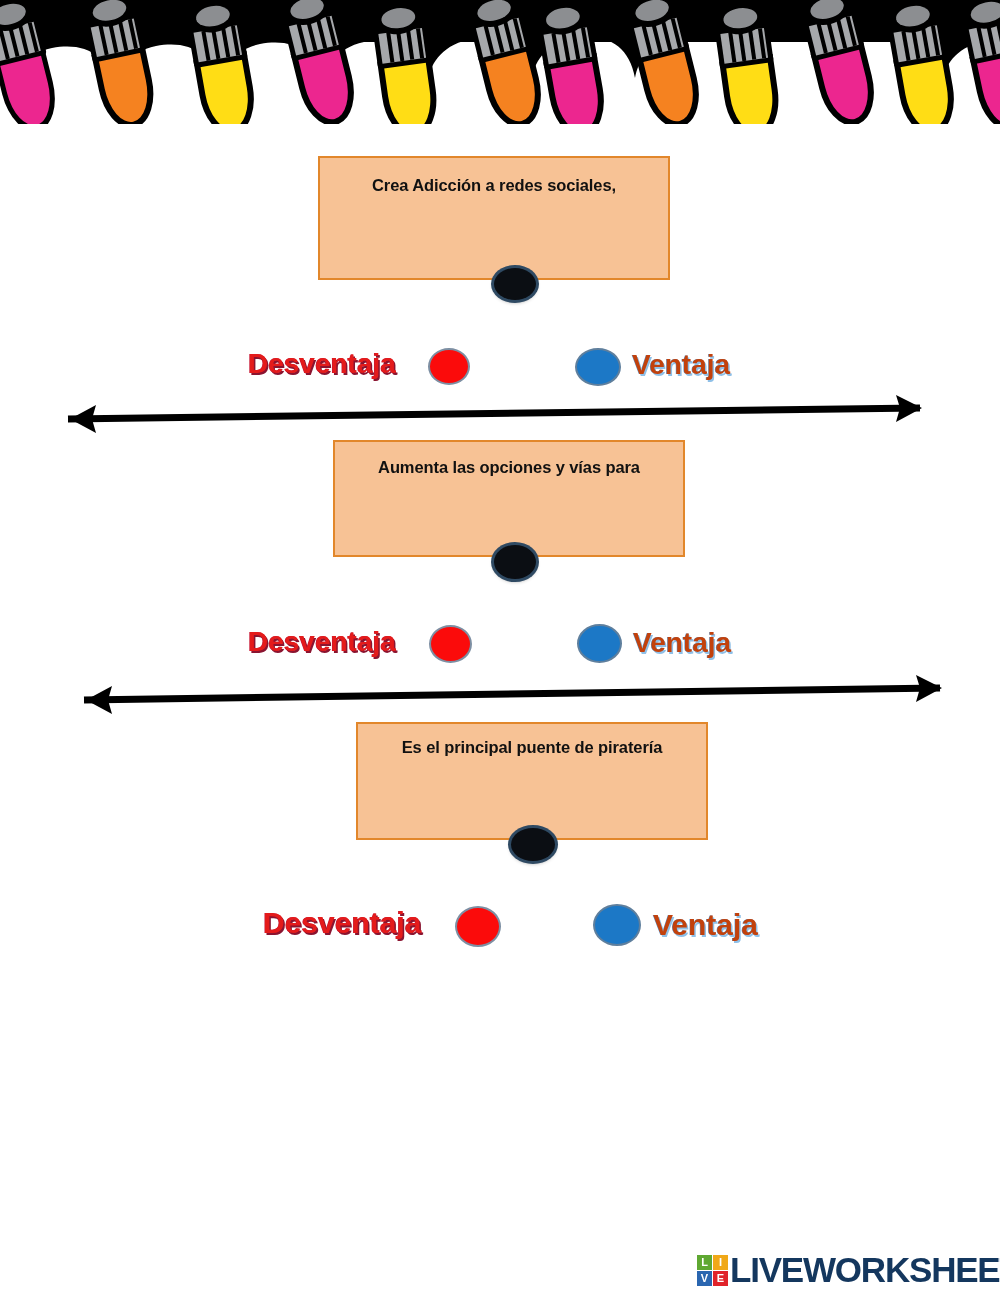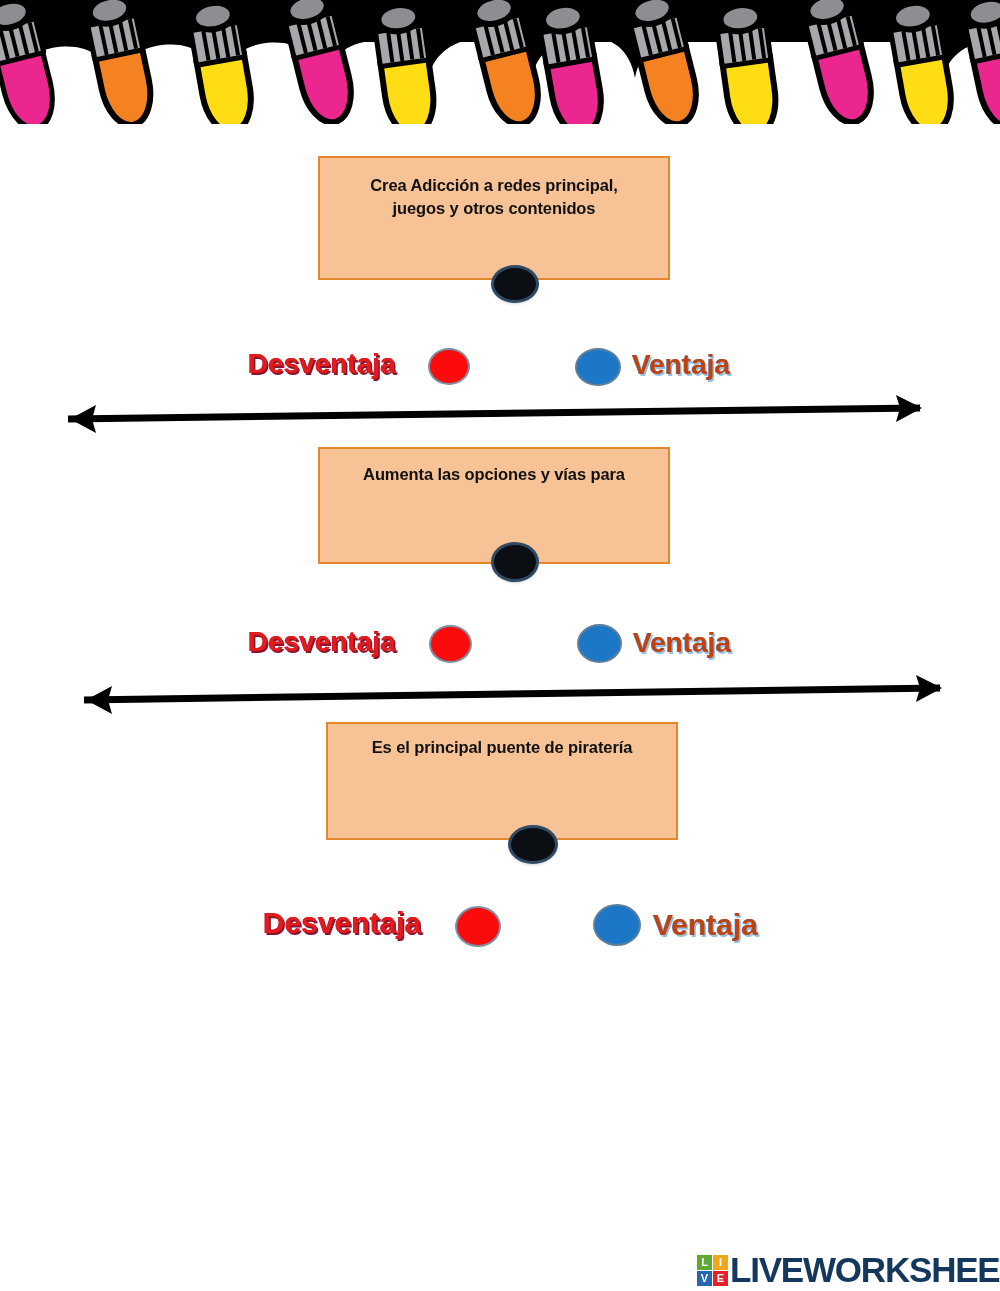--- a/index.html
+++ b/index.html
@@ -289,22 +289,21 @@
         <ellipse cx="0" cy="-10" rx="22" ry="14" fill="#000000"></ellipse>
         <ellipse cx="0" cy="-12" rx="17" ry="10" fill="#8C8E91"></ellipse>
       </g>
     </g>
   </svg>
 </div>
 
 <div class="activity-row" style="top:0;">
   <div class="stmt-box" style="left:318px; top:156px; width:352px; height:124px; padding-top:16px;">
     <div class="stmt-text" style="font-size:16.5px;">
-      <div>Crea Adicción a redes principal,</div>
-      <div>juegos y otros contenidos</div>
+      <div>Crea Adicción a redes sociales,</div>
     </div>
   </div>
   <div class="answer-blob" style="left:494px; top:268px; width:42px; height:32px;"></div>
 
   <div class="legend" style="left:0; top:0;">
     <div class="legend-label label-dis" style="left:248px; top:348px; font-size:28px;">Desventaja</div>
     <div class="legend-dot dot-red" style="left:428px; top:348px; width:42px; height:37px;"></div>
     <div class="legend-dot dot-blue" style="left:575px; top:348px; width:46px; height:38px;"></div>
     <div class="legend-label label-adv" style="left:632px; top:349px; font-size:28px;">Ventaja</div>
   </div>
@@ -314,21 +313,21 @@
   <svg width="910" height="40" viewBox="0 0 910 40" xmlns="http://www.w3.org/2000/svg">
     <g>
       <line x1="28" y1="24" x2="880" y2="13" stroke="#000000" stroke-width="7"></line>
       <polygon points="30,24 56,10 52,24 56,38" fill="#000000"></polygon>
       <polygon points="882,13 856,0 860,13 856,27" fill="#000000"></polygon>
     </g>
   </svg>
 </div>
 
 <div class="activity-row" style="top:0;">
-  <div class="stmt-box" style="left:318px; top:440px; width:352px; height:117px; padding-top:14px;margin-top:7px;">
+  <div class="stmt-box" style="left:333px; top:440px; width:352px; height:117px; padding-top:14px;">
     <div class="stmt-text" style="font-size:16.5px;">
       <div>Aumenta las opciones y vías para</div>
     </div>
   </div>
   <div class="answer-blob" style="left:494px; top:545px; width:42px; height:34px;"></div>
 
   <div class="legend" style="left:0; top:0;">
     <div class="legend-label label-dis" style="left:248px; top:626px; font-size:28px;">Desventaja</div>
     <div class="legend-dot dot-red" style="left:429px; top:625px; width:43px; height:38px;"></div>
     <div class="legend-dot dot-blue" style="left:577px; top:624px; width:45px; height:39px;"></div>
@@ -340,21 +339,21 @@
   <svg width="910" height="44" viewBox="0 0 910 44" xmlns="http://www.w3.org/2000/svg">
     <g>
       <line x1="24" y1="28" x2="880" y2="16" stroke="#000000" stroke-width="7"></line>
       <polygon points="26,28 52,14 48,28 52,42" fill="#000000"></polygon>
       <polygon points="882,16 856,3 860,16 856,30" fill="#000000"></polygon>
     </g>
   </svg>
 </div>
 
 <div class="activity-row" style="top:0;">
-  <div class="stmt-box" style="left:326px; top:722px; width:352px; height:118px; padding-top:12px;">
+  <div class="stmt-box" style="left:356px; top:722px; width:352px; height:118px; padding-top:12px;">
     <div class="stmt-text" style="font-size:16.5px;">
       <div>Es el principal puente de piratería</div>
     </div>
   </div>
   <div class="answer-blob" style="left:511px; top:828px; width:44px; height:33px;"></div>
 
   <div class="legend" style="left:0; top:0;">
     <div class="legend-label label-dis" style="left:263px; top:906px; font-size:30px;">Desventaja</div>
     <div class="legend-dot dot-red" style="left:455px; top:906px; width:46px; height:41px;"></div>
     <div class="legend-dot dot-blue" style="left:593px; top:904px; width:48px; height:42px;"></div>

